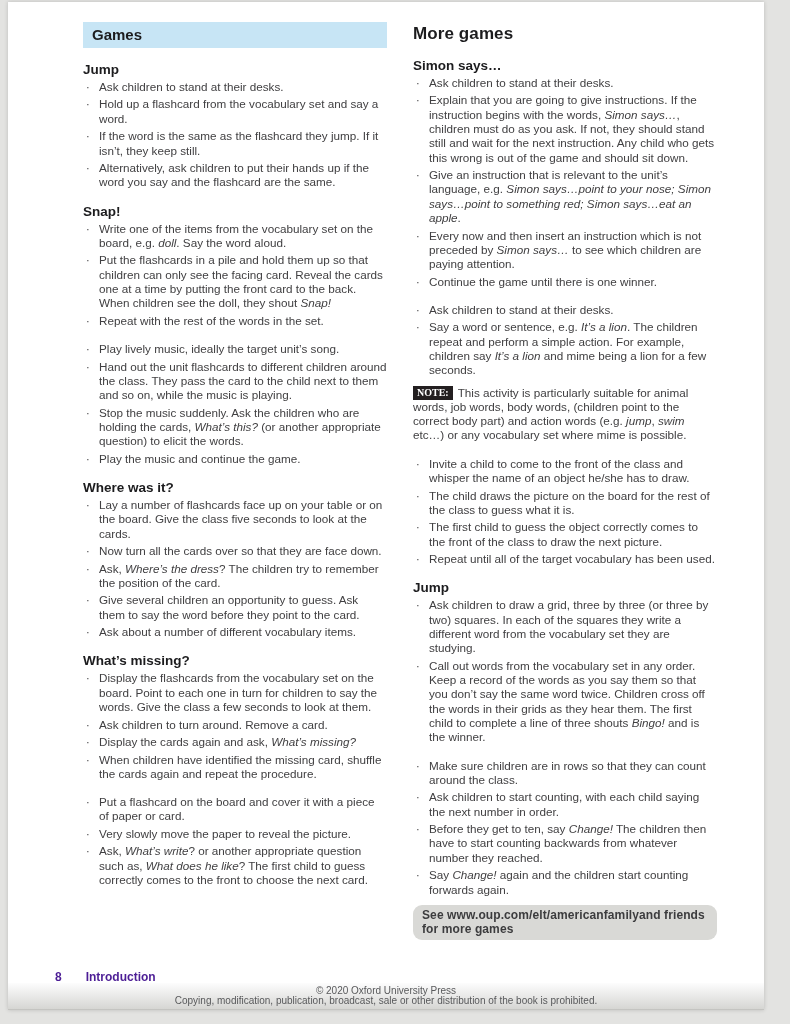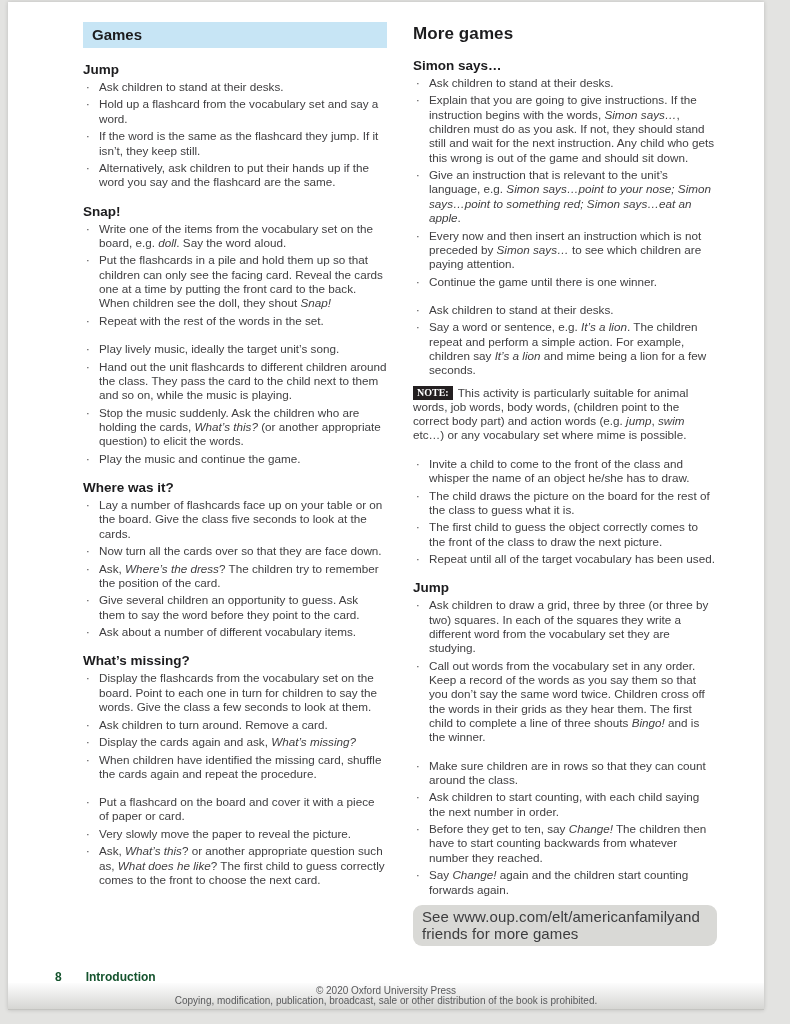--- a/index.html
+++ b/index.html
@@ -45,24 +45,24 @@
   }
   .note-badge{
     background:var(--note-bg,#231f20);color:#ffffff;font-weight:bold;
     font-size:10px;padding:1px 4px 2px 4px;margin-right:5px;
     display:inline-block;line-height:11px;vertical-align:1px;font-family:Liberation Serif, serif;
   }
   .pill-row{margin-top:8px;}
   .pill{
     display:inline-block;background:var(--pill-bg,#d9d9d6);
     border-radius:9px;padding:3px 9px 4px 9px;
-    font-size:15px;font-weight:normal;color:#3c3c3e;letter-spacing:.1px;
+    font-size:12px;font-weight:bold;color:#3c3c3e;letter-spacing:.1px;
   }
   .footer-left{
-    position:absolute;left:47px;bottom:26px;color:#14532d;
+    position:absolute;left:47px;bottom:26px;color:#4c1d95;
     font-size:12px;font-weight:bold;
   }
   .footer-left .sec{margin-left:24px;}
   .footer-band{
     position:absolute;left:0;right:0;bottom:0;height:23px;
     background:linear-gradient(#fdfdfd,#d6d6d3);
     text-align:center;color:#58595b;font-size:10px;line-height:9.5px;
     padding-top:3px;border-bottom:1px solid #c4c4c1;
   }
 </style>
@@ -114,21 +114,21 @@
             <li><span class="dot">·</span>Display the flashcards from the vocabulary set on the board. Point to each one in turn for children to say the words. Give the class a few seconds to look at them.</li>
             <li><span class="dot">·</span>Ask children to turn around. Remove a card.</li>
             <li><span class="dot">·</span>Display the cards again and ask, <em class="it">What’s missing?</em></li>
             <li><span class="dot">·</span>When children have identified the missing card, shuffle the cards again and repeat the procedure.</li>
           </ul>
         </div>
         <div class="game">
           <ul class="bullets">
             <li><span class="dot">·</span>Put a flashcard on the board and cover it with a piece of paper or card.</li>
             <li><span class="dot">·</span>Very slowly move the paper to reveal the picture.</li>
-            <li><span class="dot">·</span>Ask, <em class="it">What’s this</em>? or another appropriate question such as, <em class="it">What does he like</em>? The first child to guess correctly comes to the front to choose the next card.</li>
+            <li><span class="dot">·</span>Ask, <em class="it">What’s write</em>? or another appropriate question such as, <em class="it">What does he like</em>? The first child to guess correctly comes to the front to choose the next card.</li>
           </ul>
         </div>
       </div>
     <div class="col" data-col="right">
         <div class="h1">More games</div>
         <div class="game">
           <div class="game-title">Simon says…</div>
           <ul class="bullets">
             <li><span class="dot">·</span>Ask children to stand at their desks.</li>
             <li><span class="dot">·</span>Explain that you are going to give instructions. If the instruction begins with the words, <em class="it">Simon says…</em>, children must do as you ask. If not, they should stand still and wait for the next instruction. Any child who gets this wrong is out of the game and should sit down.</li>

